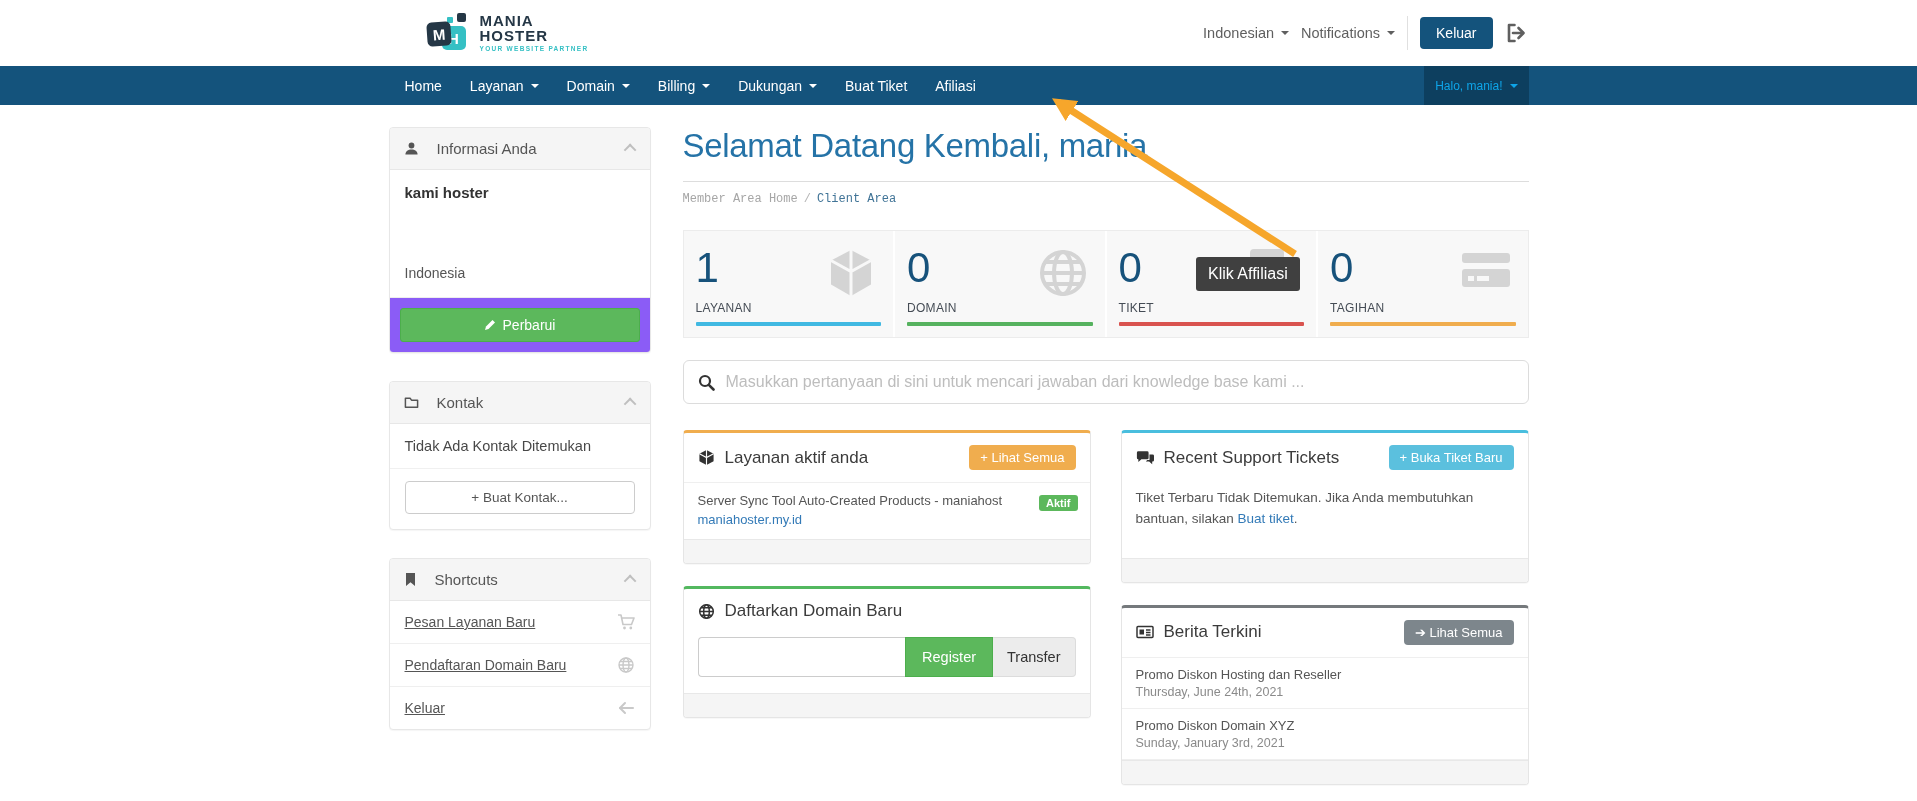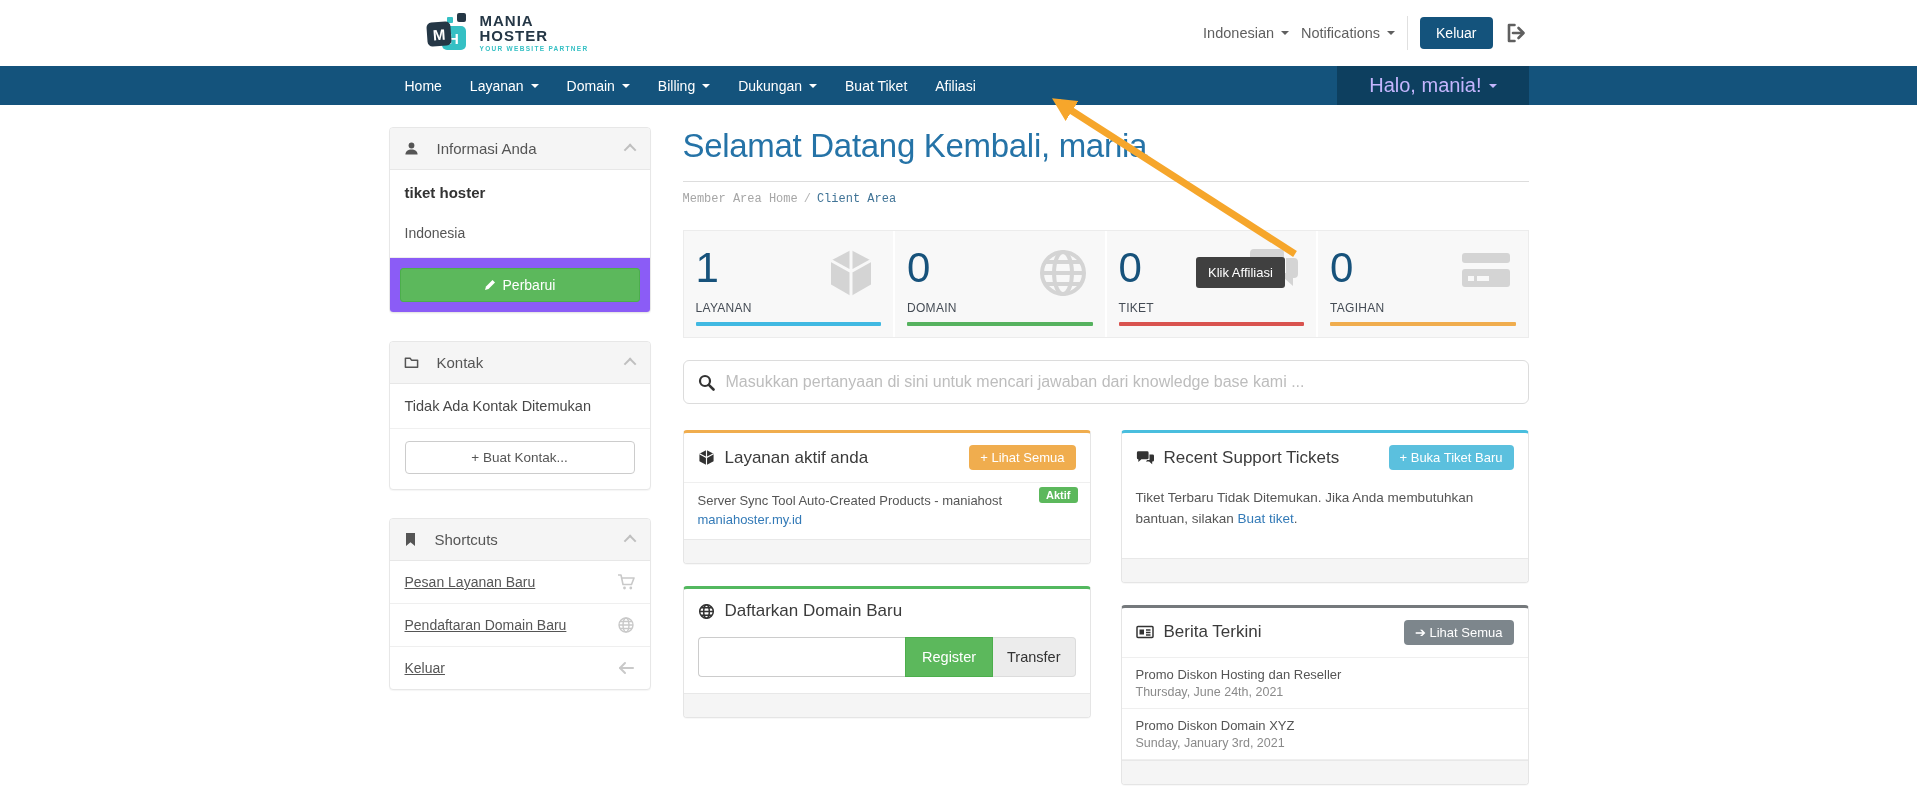--- a/index.html
+++ b/index.html
@@ -35,39 +35,39 @@
   .btn-keluar { background:#14537c; color:#fff; border:none; border-radius:4px;
                 padding:8px 16px; font-size:14px; cursor:pointer; font-family:inherit;}
   .signout-icon { color:#5f5f5f; display:flex; align-items:center; cursor:pointer; }
 
   
   .navbar { background:#14537c; height:39px; width:100%; }
   .nav-inner { display:flex; height:39px; align-items:stretch; }
   .nav-item { color:#fff; font-size:14px; padding:0 14px; display:flex; align-items:center;
               text-decoration:none; cursor:pointer; }
   .nav-item:first-child { padding-left:16px; }
-  .user-menu { margin-left:auto; background:#0d3f5f; color:#c4b5fd; font-size:20px;
-               padding:0 32px; display:flex; align-items:center; cursor:pointer; }
+  .user-menu { margin-left:auto; background:#0d3f5f; color:#0ea5e9; font-size:12px;
+               padding:0 11px; display:flex; align-items:center; cursor:pointer; }
 
   
   .content { display:flex; gap:32px; padding-top:22px; }
   .sidebar { width:262px; flex-shrink:0; }
   .main { flex:1; min-width:0; }
 
   
   .spanel { background:#fff; border:1px solid #e7e7e7; border-radius:4px; margin-bottom:28px;
             box-shadow:0 1px 1px rgba(0,0,0,.04); overflow:hidden; }
   .spanel-header { background:#f5f5f5; border-bottom:1px solid #e7e7e7; padding:12px 14px;
                    display:flex; align-items:center; gap:18px; color:#555; font-size:15px; }
   .chev-up { width:9px; height:9px; border-left:2px solid #bfbfbf; border-top:2px solid #bfbfbf;
              transform:rotate(45deg) translateY(2px); margin-left:auto; cursor:pointer; }
   .spanel-icon { color:#555; display:flex; }
   .info-body { padding:14px 15px 16px; }
   .info-name { font-weight:bold; color:#333; font-size:15px; }
-  .info-country { margin-top:24px; color:#555; font-size:14px; }
+  .info-country { margin-top:64px; color:#555; font-size:14px; }
   .spanel-footer { background:#8b5cf6; border-top:1px solid #ededed; padding:10px; }
   .btn-green { display:flex; width:100%; background:#5cb85c; border:1px solid #4cae4c; color:#fff;
                border-radius:3px; padding:8px 0; font-size:14px; align-items:center; justify-content:center;
                gap:7px; cursor:pointer; font-family:inherit; }
   .contacts-body { padding:14px 15px; color:#484848; font-size:14.5px; }
   .contacts-footer { padding:12px 15px 15px; border-top:1px solid #f0f0f0; }
   .btn-outline { display:block; width:100%; background:#fff; border:1px solid #ccc; border-radius:4px;
                  color:#555; padding:8px 0; font-size:13.5px; text-align:center; cursor:pointer; font-family:inherit;}
   .shortcut-row { display:flex; align-items:center; padding:12px 15px; border-bottom:1px solid #efefef;
                   color:#555; font-size:14px; cursor:pointer;text-decoration:underline; }
@@ -115,42 +115,42 @@
   .hdr-btn { margin-left:auto; border:none; color:#fff; font-size:13px; border-radius:4px;
              padding:5px 11px; cursor:pointer; font-family:inherit; white-space:nowrap; }
   .hdr-btn.orange { background:#f0ad4e; }
   .hdr-btn.cyan   { background:#5bc0de; }
   .hdr-btn.gray   { background:#7d868c; }
   .mpanel-footer { background:#f5f5f5; border-top:1px solid #e8e8e8; height:24px; }
 
   .service-row { position:relative; padding:10px 14px 12px; font-size:13px; cursor:pointer; }
   .service-name { color:#555; }
   .service-domain { color:#337ab7; margin-top:4px; text-decoration:none; display:inline-block; }
-  .badge-active { position:absolute; right:12px; top:4px; background:#5cb85c; color:#fff;
+  .badge-active { position:absolute; right:12px; top:12px; background:#5cb85c; color:#fff;
                   font-size:11px; font-weight:bold; border-radius:3px; padding:2px 7px; }
 
   .domain-body { padding:4px 14px 16px; }
   .domain-group { display:flex; }
   .domain-input { flex:1; height:40px; border:1px solid #ccc; border-right:none;
                   border-radius:4px 0 0 4px; padding:0 10px; font-size:14px; outline:none; font-family:inherit;}
   .btn-register { background:#5cb85c; border:1px solid #4cae4c; color:#fff; padding:0 16px;
                   font-size:14.5px; cursor:pointer; font-family:inherit; }
   .btn-transfer { background:#ececec; border:1px solid #dcdcdc; border-left:none; color:#333;
                   padding:0 14px; font-size:14.5px; border-radius:0 4px 4px 0; cursor:pointer; font-family:inherit;}
 
   .tickets-body { padding:6px 14px 28px; font-size:13.5px; color:#555; line-height:1.55; }
   .tickets-body a { color:#337ab7; text-decoration:none; }
 
   .news-row { padding:9px 14px; border-bottom:1px solid #efefef; cursor:pointer; }
   .news-title { font-size:13px; color:#555; }
   .news-date { font-size:12.5px; color:#8a8a8a; margin-top:3px; }
 
   
   .annot-tooltip { position:absolute; left:1196px; top:257px; z-index:55; background:#404040;
-                   color:#fff; font-size:13px; padding:8px 12px; border-radius:3px; }
+                   color:#fff; font-size:16px; padding:8px 12px; border-radius:3px; }
   .annot-arrow { position:absolute; left:1030px; top:84px; z-index:60; pointer-events:none; }
 </style>
 </head>
 <body>
 
 <header class="top-header">
   <div class="container header-inner">
     <div class="logo">
       <div class="logo-mark">
         <span class="sq-dark">M</span>
@@ -223,21 +223,21 @@
         <span class="spanel-icon">
           <svg width="15" height="15" viewBox="0 0 16 16" fill="currentColor">
               <circle cx="8" cy="4.8" r="3.1"></circle>
               <path d="M1.5 14.5c0-3.4 2.9-5.4 6.5-5.4s6.5 2 6.5 5.4z"></path>
             </svg>
         </span>
         <span>Informasi Anda</span>
         <i class="chev-up"></i>
       </div>
       <div class="info-body">
-        <div class="info-name">tiket hoster</div>
+        <div class="info-name">kami hoster</div>
         <div class="info-country">Indonesia</div>
       </div>
       <div class="spanel-footer">
         <button class="btn-green">
           <svg width="12" height="12" viewBox="0 0 12 12" fill="#fff">
               <path d="M1 11l1-3.5L8.5 1 11 3.5 4.5 10z"></path>
             </svg>
           <span>Perbarui</span>
         </button>
       </div>

